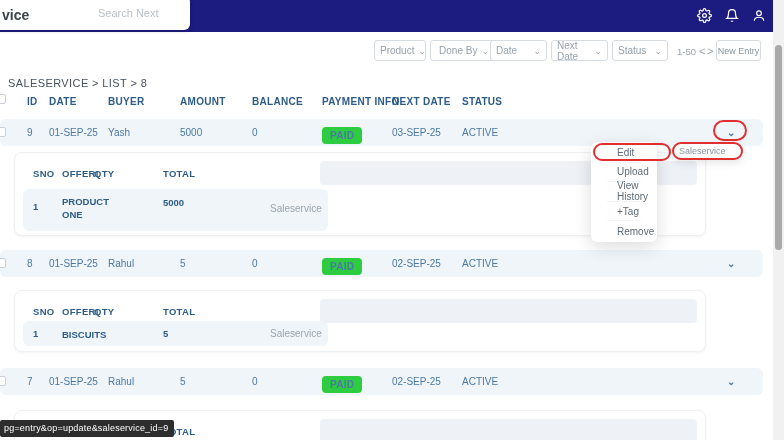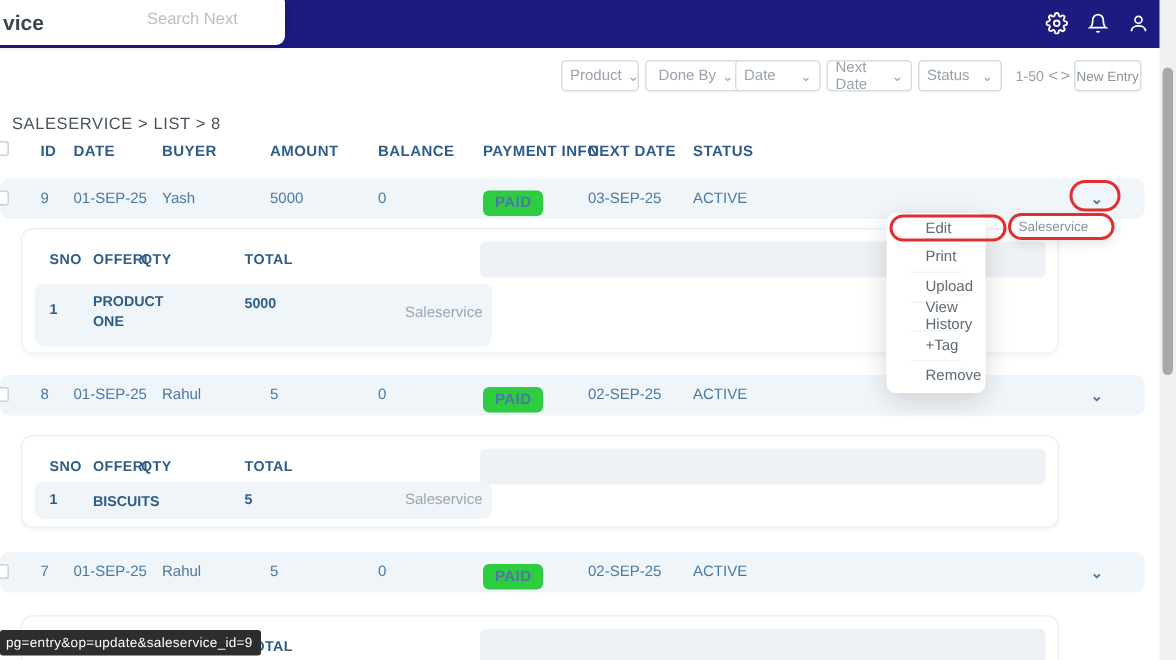--- a/index.html
+++ b/index.html
@@ -229,21 +229,20 @@
   <div class="subcard sc3">
     <div class="sub-gray"></div>
     <span class="sh s-sno">SNO</span>
     <span class="sh s-off">OFFERI</span>
     <span class="sh s-qty">QTY</span>
     <span class="sh s-tot">TOTAL</span>
   </div>
 
   <div class="menu">
     <div class="mi">Edit</div>
-    <div class="mi">Print</div>
     <div class="mi">Upload</div>
     <div class="mi">View History</div>
     <div class="mi">+Tag</div>
     <div class="mi">Remove</div>
   </div>
   <div class="oval-edit"></div>
   <div class="chip">Saleservice</div>
 
   <div class="status-tip">pg=entry&amp;op=update&amp;saleservice_id=9</div>
 

